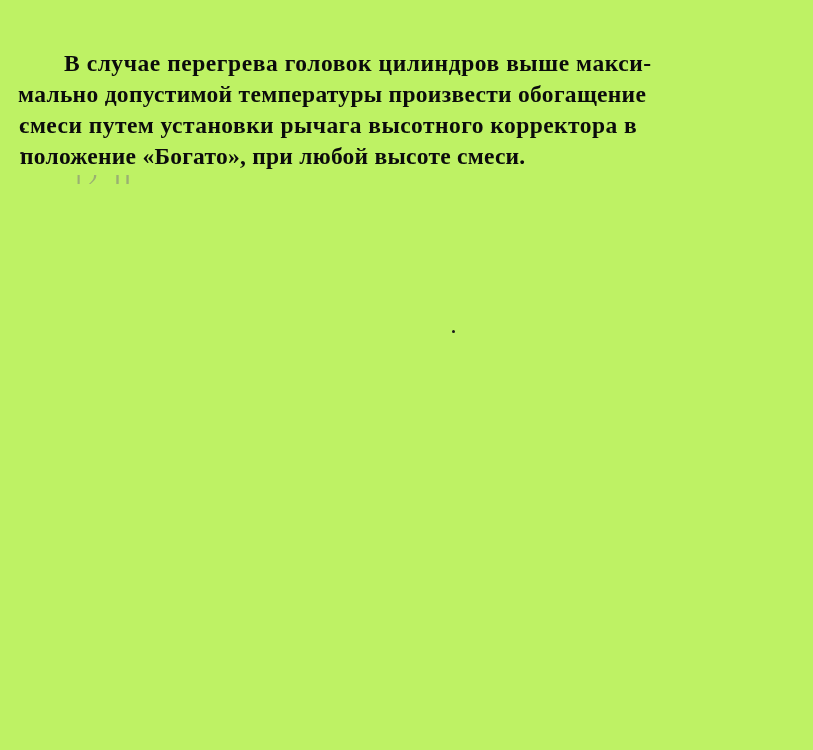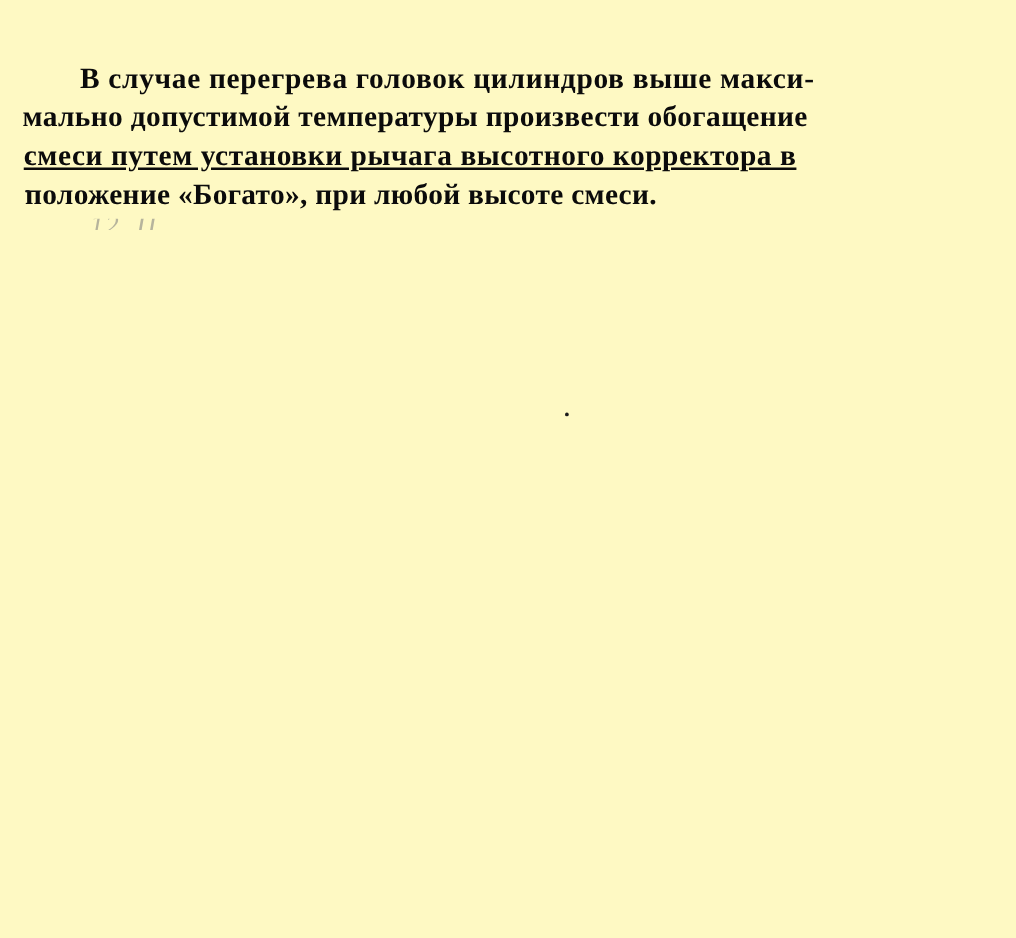--- a/index.html
+++ b/index.html
@@ -14,21 +14,21 @@
     overflow: hidden;
     font-family: "Liberation Serif", serif;
     color: #0a0a0a;
   }
   .page {
     position: absolute;
     left: 0;
     top: 0;
     width: 813px;
     height: 750px;
-    background: #fef9c3;
+    background: #bef264;
   }
   .scan-body {
     position: absolute;
     left: 20px;
     top: 48px;
     width: 760px;
   }
   .para {
     margin: 0;
     font-size: 23.5px;
@@ -43,43 +43,42 @@
     display: inline-block;
     width: 44px;
   }
   
   .line {
     display: block;
     white-space: nowrap;
   }
   .l1 { font-weight: 600; letter-spacing: 0.55px; }
   .l2 { font-weight: 600; letter-spacing: 0.3px; margin-left: -2px; }
-  .l3 { font-weight: 600; letter-spacing: 0.45px; margin-left: -1px; text-decoration: underline; }
+  .l3 { font-weight: 600; letter-spacing: 0.45px; margin-left: -1px; }
   .l4 { font-weight: 600; letter-spacing: 0.25px; margin-left: 0px; }
   .stray-dot {
     position: absolute;
     background: #1a1a1a;
     border-radius: 50%;
   }
   .dot-a { left: 452px; top: 330px; width: 3px; height: 3px; }
   .dot-b { left: 22px; top: 128px; width: 3px; height: 2px; }
   .dot-c { left: 20px; top: 152px; width: 4px; height: 2px; }
   .ghost {
     position: absolute;
     left: 72px;
     top: 175px;
-    font-size: 22px;
+    font-size: 25px;
     color: #7d7d7d;
     opacity: 0.55;
     font-family: "Liberation Serif", serif;
     letter-spacing: 1px;
     overflow: hidden;
     height: 9px;
     line-height: 9px;
-    font-style: italic;
   }
 </style>
 </head>
 <body>
 
 <div class="page">
 
   <div class="scan-body">
     <p class="para">
       <span class="line l1"><span class="indent"></span><span>В случае перегрева головок  цилиндров выше макси-</span></span>

